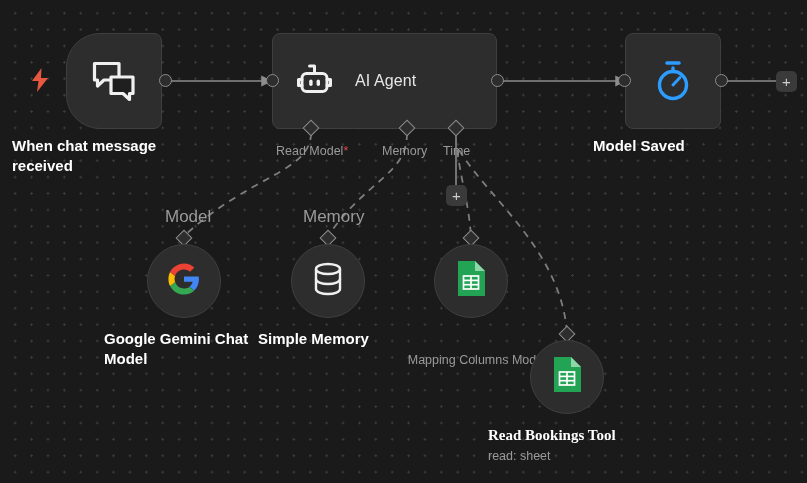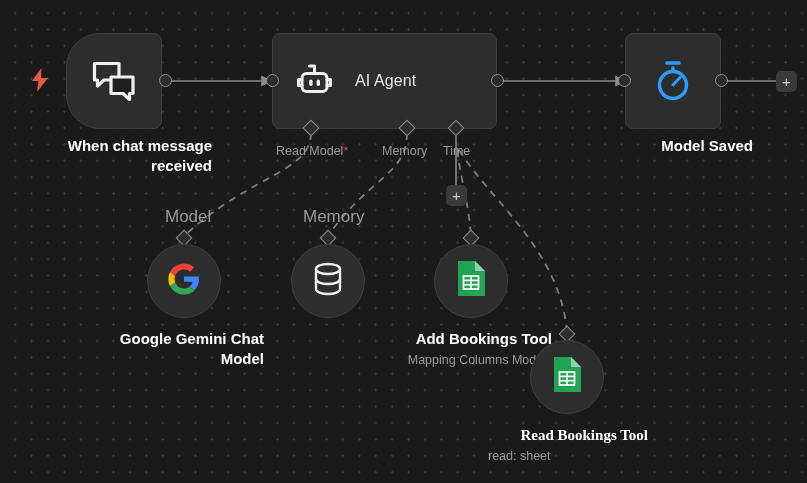--- a/index.html
+++ b/index.html
@@ -45,21 +45,21 @@
     border: 1px solid #3f3f3f;
     display: flex; align-items: center; justify-content: center;
   }
 
   
   .caption {
     position: absolute;
     color: #ffffff;
     font-size: 15px;
     font-weight: bold;
-    text-align: right;
+    text-align: left;
     line-height: 20px;
     white-space: pre-line;
   }
   .subcaption {
     position: absolute;
     color: #9a9a9a;
     font-size: 12.5px;
     white-space: nowrap;
   }
 
@@ -210,35 +210,35 @@
   <div class="diamond" style="left:322px; top:232px;"></div>
   <div class="cnode" style="left:291px; top:244px;">
     <span>
       <svg width="34" height="36" viewBox="0 0 34 36" aria-hidden="true">
         <ellipse cx="17" cy="8" rx="12" ry="5" fill="none" stroke="#f0f0f0" stroke-width="2.4"></ellipse>
         <path d="M5 8 V28 C5 30.8 10.4 33 17 33 C23.6 33 29 30.8 29 28 V8" fill="none" stroke="#f0f0f0" stroke-width="2.4"></path>
         <path d="M5 18 C5 20.8 10.4 23 17 23 C23.6 23 29 20.8 29 18" fill="none" stroke="#f0f0f0" stroke-width="2.4"></path>
       </svg>
     </span>
   </div>
+  <div class="caption" style="left:258px; top:329px; width:142px;">Simple Memory</div>
 
   <div class="diamond" style="left:465px; top:232px;"></div>
   <div class="cnode" style="left:434px; top:244px;">
     <span>
       <svg width="32" height="38" viewBox="0 0 32 38" aria-hidden="true">
         <path d="M3 1 H20 L30 11 V36 H3 Z" fill="#23a455"></path>
         <path d="M20 1 L30 11 H20 Z" fill="#8ed6a8"></path>
         <rect x="8.5" y="16" width="15" height="13" fill="none" stroke="#ffffff" stroke-width="1.7"></rect>
         <line x1="8.5" y1="20.4" x2="23.5" y2="20.4" stroke="#ffffff" stroke-width="1.7"></line>
         <line x1="8.5" y1="24.7" x2="23.5" y2="24.7" stroke="#ffffff" stroke-width="1.7"></line>
         <line x1="16" y1="16" x2="16" y2="29" stroke="#ffffff" stroke-width="1.7"></line>
       </svg>
     </span>
   </div>
-  <div class="caption" style="left:392px; top:329px; width:160px;">Add Bookings Tool</div>
   <div class="subcaption" style="left:388px; top:353px; width:168px; overflow:hidden; text-align:center;">Mapping Columns Mod</div>
 
   <div class="diamond" style="left:561px; top:328px;"></div>
   <div class="cnode" style="left:530px; top:340px;">
     <span>
       <svg width="32" height="38" viewBox="0 0 32 38" aria-hidden="true">
         <path d="M3 1 H20 L30 11 V36 H3 Z" fill="#23a455"></path>
         <path d="M20 1 L30 11 H20 Z" fill="#8ed6a8"></path>
         <rect x="8.5" y="16" width="15" height="13" fill="none" stroke="#ffffff" stroke-width="1.7"></rect>
         <line x1="8.5" y1="20.4" x2="23.5" y2="20.4" stroke="#ffffff" stroke-width="1.7"></line>

